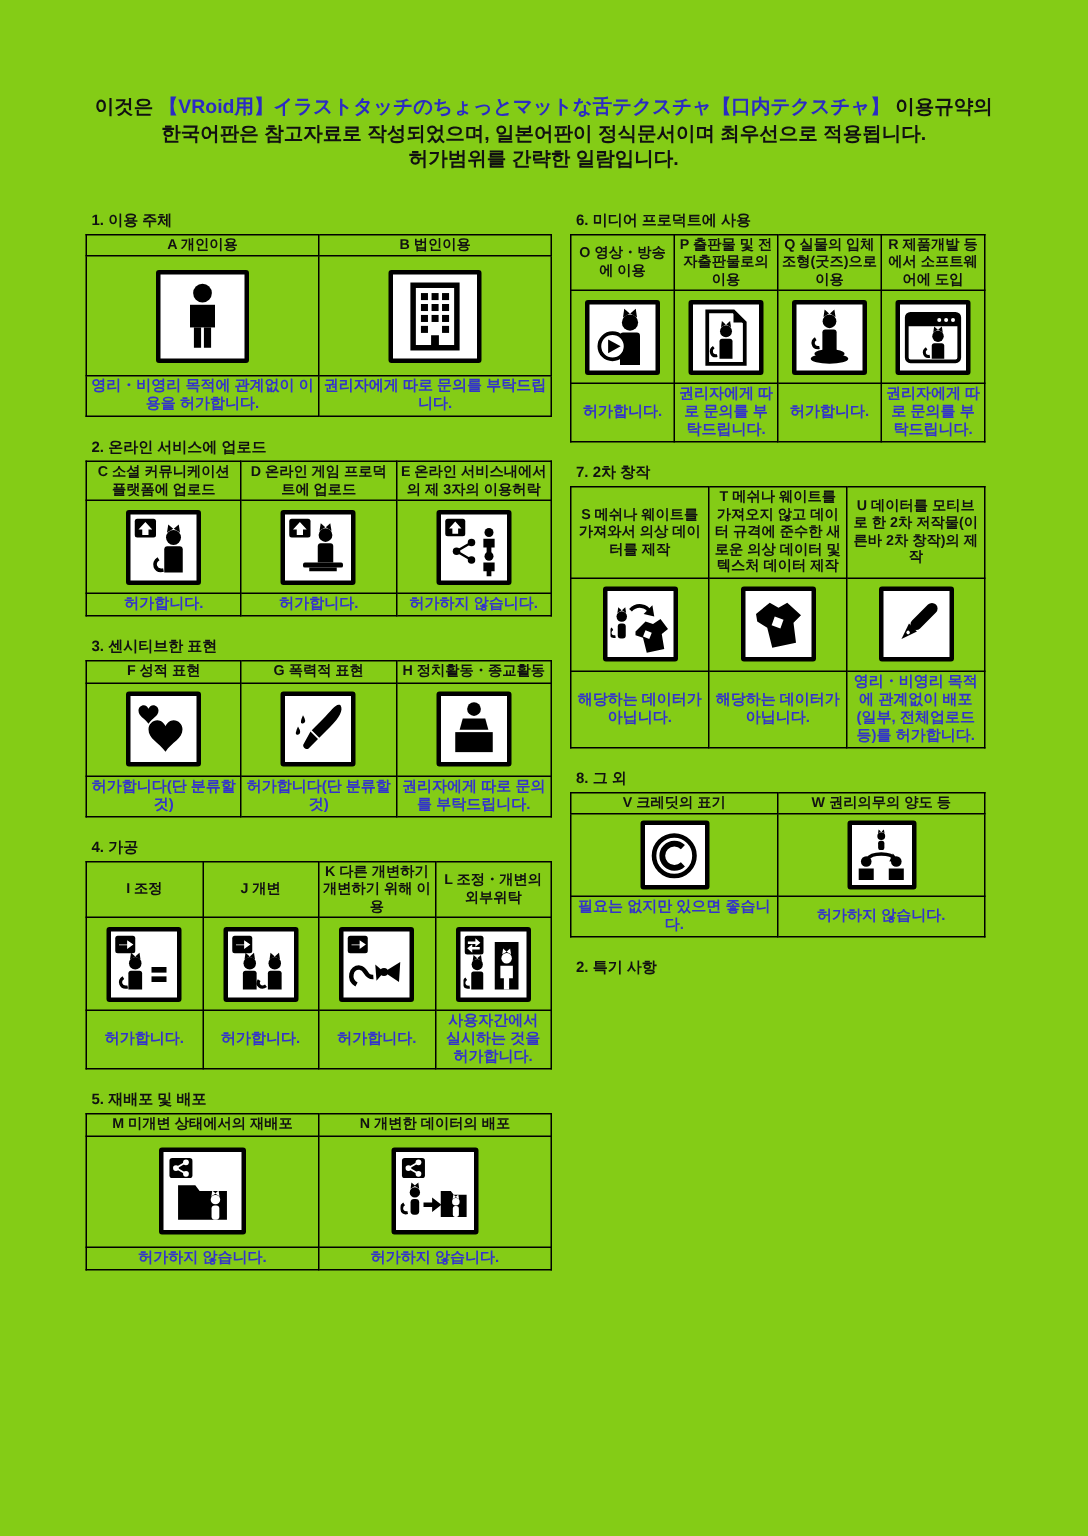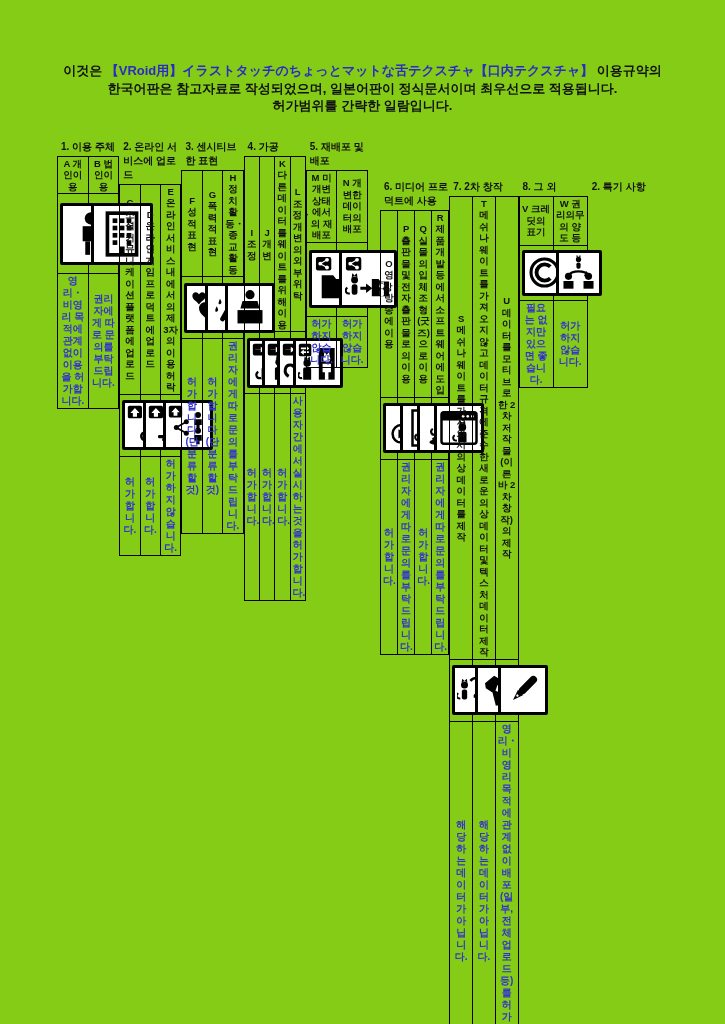--- a/index.html
+++ b/index.html
@@ -4,23 +4,23 @@
 <style>
   * { box-sizing: border-box; }
   html,body { margin:0; padding:0; background:#ffffff; }
   body { width:725px; height:1024px; font-family:"Liberation Sans", sans-serif; font-weight:bold; color:#111; }
   .page { position:relative; width:725px; height:1024px; overflow:hidden; background:#84cc16; }
 
   .title-block { text-align:center; padding-top:62px; font-size:13px; line-height:17.5px; }
   .hl { color:#2b2bc4; }
 
   .columns { display:flex; margin:25px 33px 0 57px; gap:12px; align-items:flex-start; }
-  .col { display:flex; flex-direction:row; }
+  .col { display:flex; flex-direction:column; }
   .col.left  { width:311px; }
-  .col.right { width:277px;margin-top:40px; }
+  .col.right { width:277px; }
 
   .section { margin-bottom:13px; width:100%; }
   .section-label { font-size:10px; margin:0 0 2px 4px; }
 
   table.grid { width:100%; border-collapse:collapse; table-layout:fixed; }
   table.grid td { border:1.4px solid #000; text-align:center; vertical-align:middle; padding:1px 2px; }
   .hdr { font-size:9.5px; line-height:11.5px; }
   .cap { font-size:10px; line-height:12px; color:#3333cc; }
 
   td.iconcell { height:62px; }
@@ -230,21 +230,21 @@
         <table class="grid">
             <tbody>
           <tr>
             <td>
                   <div class="hdr">I 조정</div>
                 </td>
             <td>
                   <div class="hdr">J 개변</div>
                 </td>
             <td>
-                  <div class="hdr">K 다른 데이터를 웨이트를 위해 이용</div>
+                  <div class="hdr">K 다른 개변하기 개변하기 위해 이용</div>
                 </td>
             <td>
                   <div class="hdr">L 조정・개변의 외부위탁</div>
                 </td>
           </tr>
           <tr>
             <td class="iconcell"><span class="iconbox">
               <svg viewBox="0 0 48 48" fill="#000">
                       <rect x="1" y="1" width="16" height="14" rx="2"></rect>
                       <path d="M4 8h6.5V4.5L15.5 8l-5 3.5V8.5H4z" fill="#fff"></path>

